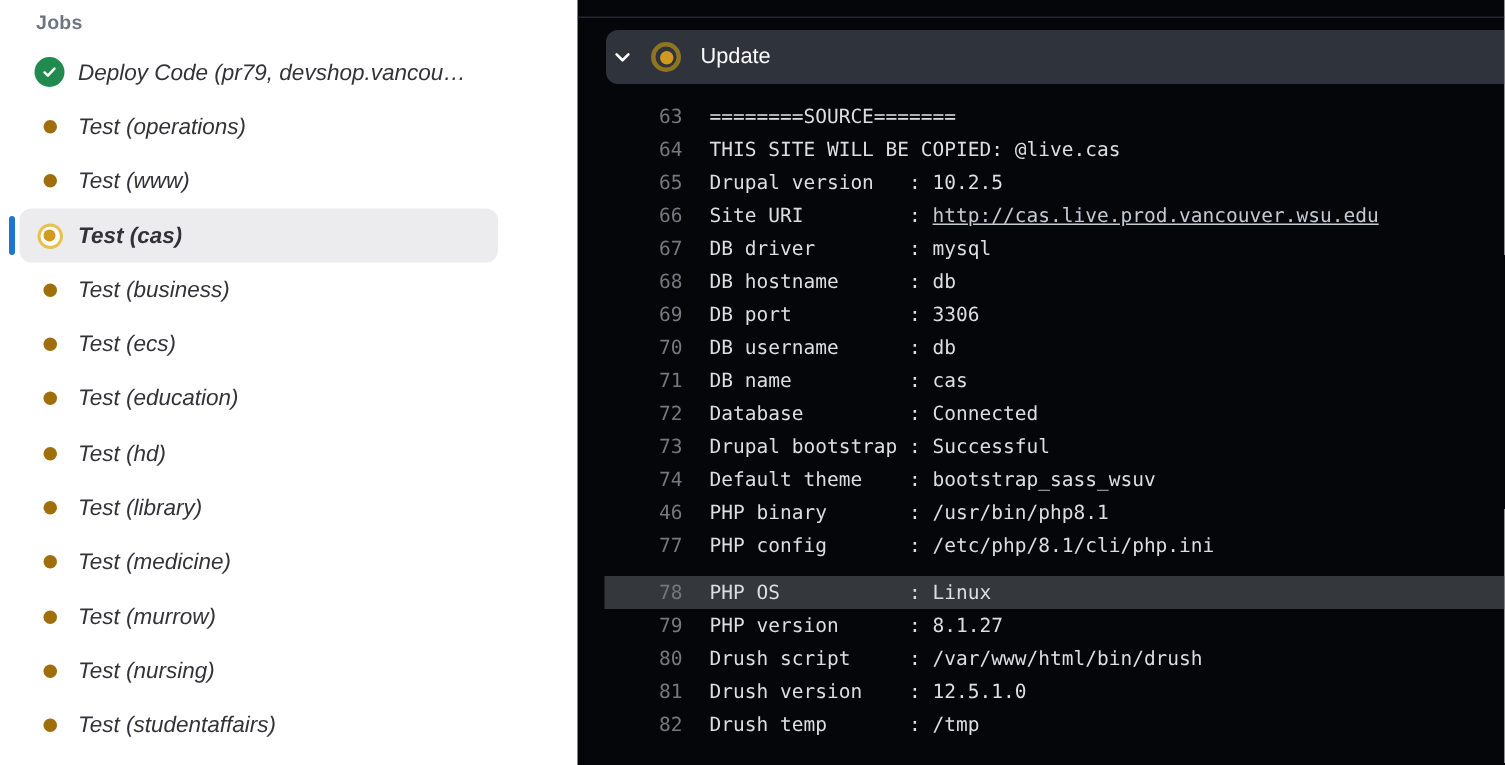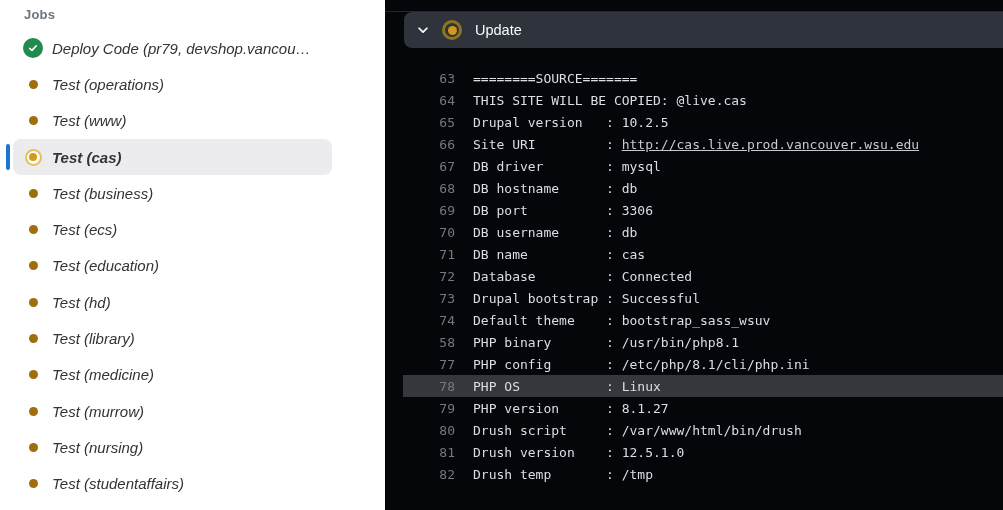--- a/index.html
+++ b/index.html
@@ -31,37 +31,37 @@
                 border:2.5px solid #e8c052; display:flex; align-items:center;
                 justify-content:center; background:#fff; }
   .st-running-light i { display:block; width:8px; height:8px; border-radius:50%;
                 background:#d29b20; }
 
   
   .panel { flex:1; position:relative; background:#04060a; height:510px;
            overflow:hidden; }
   .panel-topline { position:absolute; top:11px; left:0; right:0; height:1px;
            background:#23262d; }
-  .update-bar { position:absolute; top:12px; left:19px; right:0; height:36px;
+  .update-bar { position:absolute; top:20px; left:19px; right:0; height:36px;
            background:#2f333c; border-radius:8px 0 0 8px; display:flex;
-           align-items:center; padding-left:11px; cursor:pointer; }
+           align-items:center; padding-left:3px; cursor:pointer; }
   .chev { width:16px; height:16px; display:flex; align-items:center;
            justify-content:center; }
   .st-running-dark { width:20px; height:20px; border-radius:50%;
            border:3px solid #8f751f; display:flex; align-items:center;
            justify-content:center; margin-left:11px; }
   .st-running-dark i { display:block; width:9px; height:9px; border-radius:50%;
            background:#d09a1f; }
   .update-label { margin-left:13px; color:#fbfbfc; font-size:14.5px; font-weight:500; }
 
   .log { position:absolute; top:67px; left:0; right:0;
          font-family:"DejaVu Sans Mono", monospace; font-size:13px; }
   .log-line { display:flex; align-items:center; height:22px; margin-left:18px;
               white-space:pre; }
-  .log-line.hl { background:#34383d; }
+  .log-line.hl { background:#34383d;margin-top:9px; }
   .ln { width:52px; text-align:right; color:#75797f; flex:0 0 52px;
         user-select:none; }
   .lt { margin-left:18px; color:#dbdee3; }
   .lt a { color:#c3cad2; text-decoration:underline; }
 </style>
 </head>
 <body>
 
 <div class="app">
 
@@ -176,21 +176,21 @@
         <div class="log-line"><span class="ln">65</span><span class="lt">Drupal version   : 10.2.5</span></div>
         <div class="log-line"><span class="ln">66</span><span class="lt">Site URI         : <a href="#">http://cas.live.prod.vancouver.wsu.edu</a></span></div>
         <div class="log-line"><span class="ln">67</span><span class="lt">DB driver        : mysql</span></div>
         <div class="log-line"><span class="ln">68</span><span class="lt">DB hostname      : db</span></div>
         <div class="log-line"><span class="ln">69</span><span class="lt">DB port          : 3306</span></div>
         <div class="log-line"><span class="ln">70</span><span class="lt">DB username      : db</span></div>
         <div class="log-line"><span class="ln">71</span><span class="lt">DB name          : cas</span></div>
         <div class="log-line"><span class="ln">72</span><span class="lt">Database         : Connected</span></div>
         <div class="log-line"><span class="ln">73</span><span class="lt">Drupal bootstrap : Successful</span></div>
         <div class="log-line"><span class="ln">74</span><span class="lt">Default theme    : bootstrap_sass_wsuv</span></div>
-        <div class="log-line"><span class="ln">58</span><span class="lt">PHP binary       : /usr/bin/php8.1</span></div>
+        <div class="log-line"><span class="ln">46</span><span class="lt">PHP binary       : /usr/bin/php8.1</span></div>
         <div class="log-line"><span class="ln">77</span><span class="lt">PHP config       : /etc/php/8.1/cli/php.ini</span></div>
         <div class="log-line hl"><span class="ln">78</span><span class="lt">PHP OS           : Linux</span></div>
         <div class="log-line"><span class="ln">79</span><span class="lt">PHP version      : 8.1.27</span></div>
         <div class="log-line"><span class="ln">80</span><span class="lt">Drush script     : /var/www/html/bin/drush</span></div>
         <div class="log-line"><span class="ln">81</span><span class="lt">Drush version    : 12.5.1.0</span></div>
         <div class="log-line"><span class="ln">82</span><span class="lt">Drush temp       : /tmp</span></div>
       </div>
   </main>
 
 </div>

